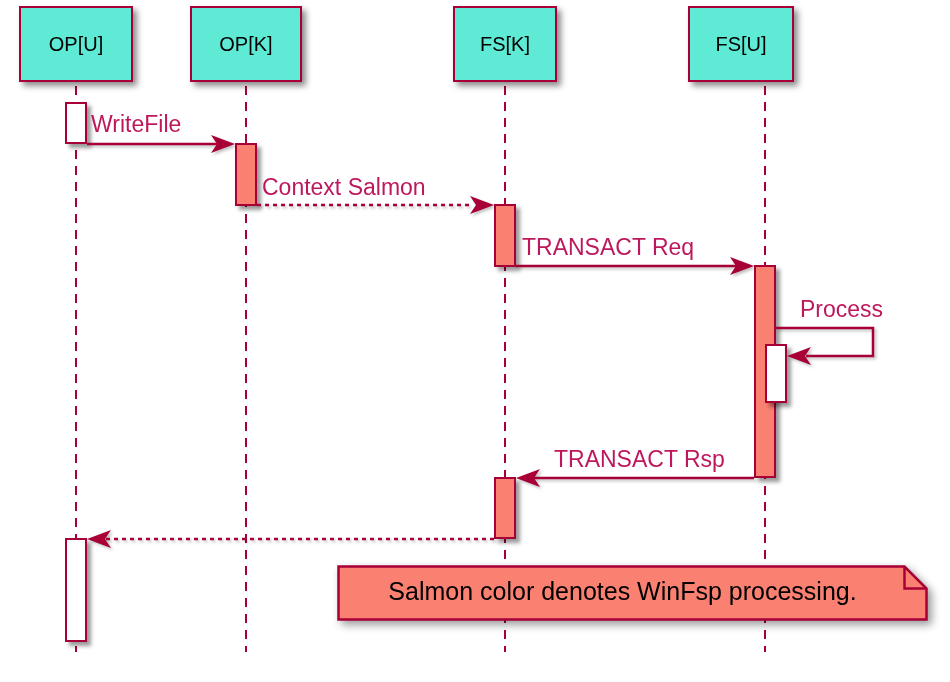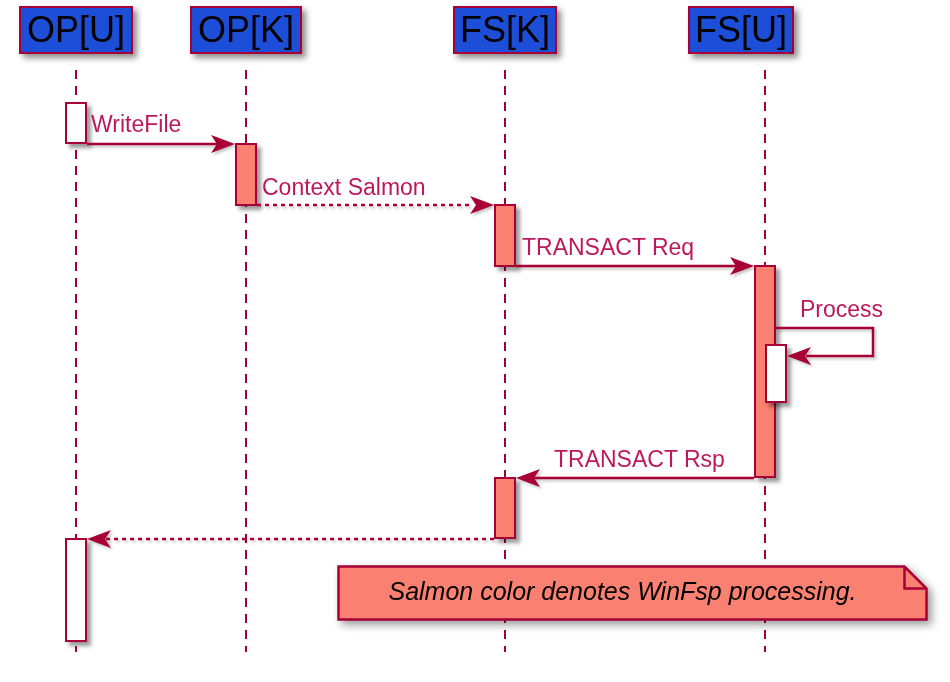--- a/index.html
+++ b/index.html
@@ -2,35 +2,35 @@
 <html><head>
 <meta charset="utf-8">
 <style>
   html,body{margin:0;padding:0;background:#ffffff;}
   .canvas{
     position:relative;width:950px;height:682px;background:#ffffff;overflow:hidden;
     font-family:"Liberation Sans","DejaVu Sans",sans-serif;color:#000;
   }
   .layer{position:absolute;left:0;top:0;width:950px;height:682px;pointer-events:none;}
   .participant{
-    position:absolute;top:6px;height:48px;background:#1d4ed8;
+    position:absolute;top:6px;height:76px;background:#5eead4;
     border:2.5px solid #A80036;box-sizing:border-box;
     display:flex;align-items:center;justify-content:center;
-    font-size:36px;box-shadow:4px 4px 6px rgba(0,0,0,0.45);
+    font-size:20px;box-shadow:4px 4px 6px rgba(0,0,0,0.45);
   }
   .bar{
     position:absolute;width:22px;box-sizing:border-box;border:2px solid #A80036;
     box-shadow:4px 4px 4px rgba(0,0,0,0.4);
   }
   .bar.salmon{background:#FA8072;}
   .bar.white{background:#FFFFFF;}
   .msg-label{
     position:absolute;font-size:23px;line-height:28px;white-space:nowrap;color:#be185d;
   }
-  .note{position:absolute;left:337px;top:565px;width:591px;height:56px;filter:drop-shadow(4px 4px 4px rgba(0,0,0,0.4));font-style:italic;}
+  .note{position:absolute;left:337px;top:565px;width:591px;height:56px;filter:drop-shadow(4px 4px 4px rgba(0,0,0,0.4));}
   .note svg{position:absolute;left:0;top:0;}
   .note .note-text{
     position:absolute;left:0;top:0;width:571px;height:52px;
     display:flex;align-items:center;justify-content:center;
     font-size:25px;white-space:nowrap;
   }
   .arrow-shadow{filter:drop-shadow(2px 2px 1.5px rgba(0,0,0,0.25));}
 </style>
 </head>
 <body>

